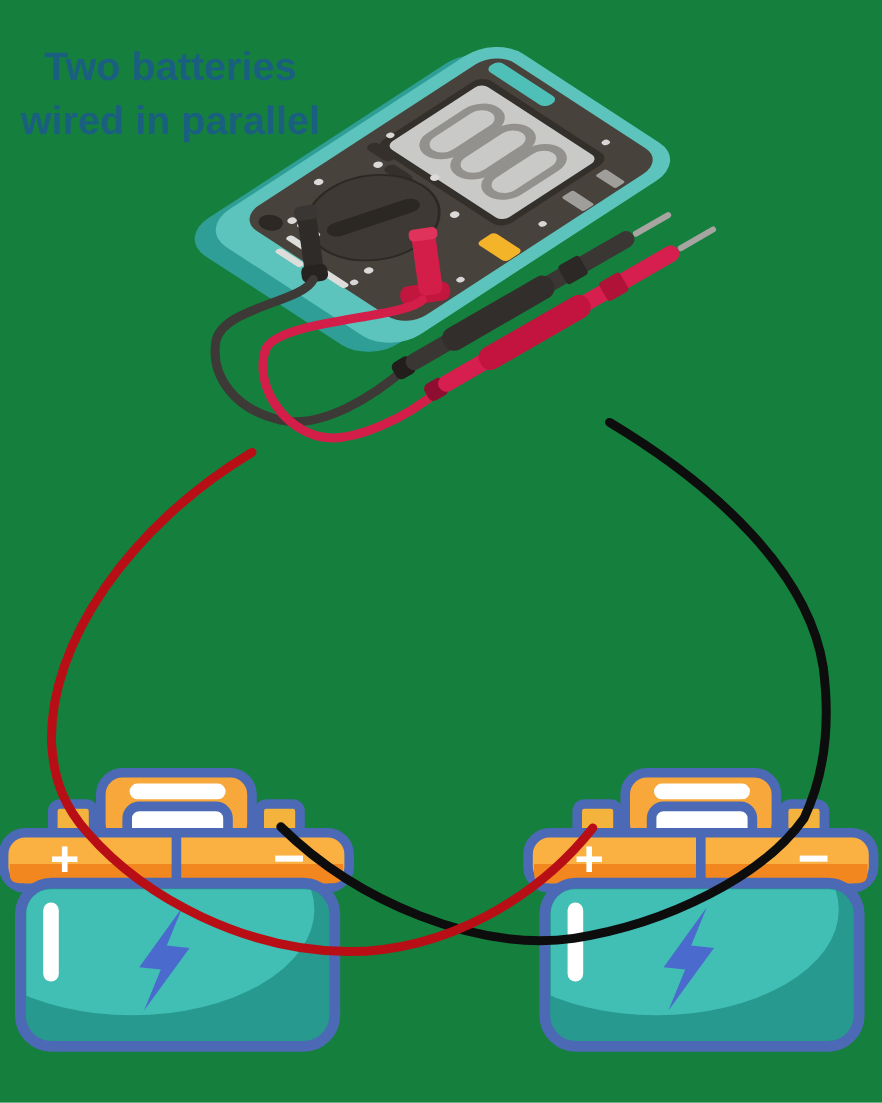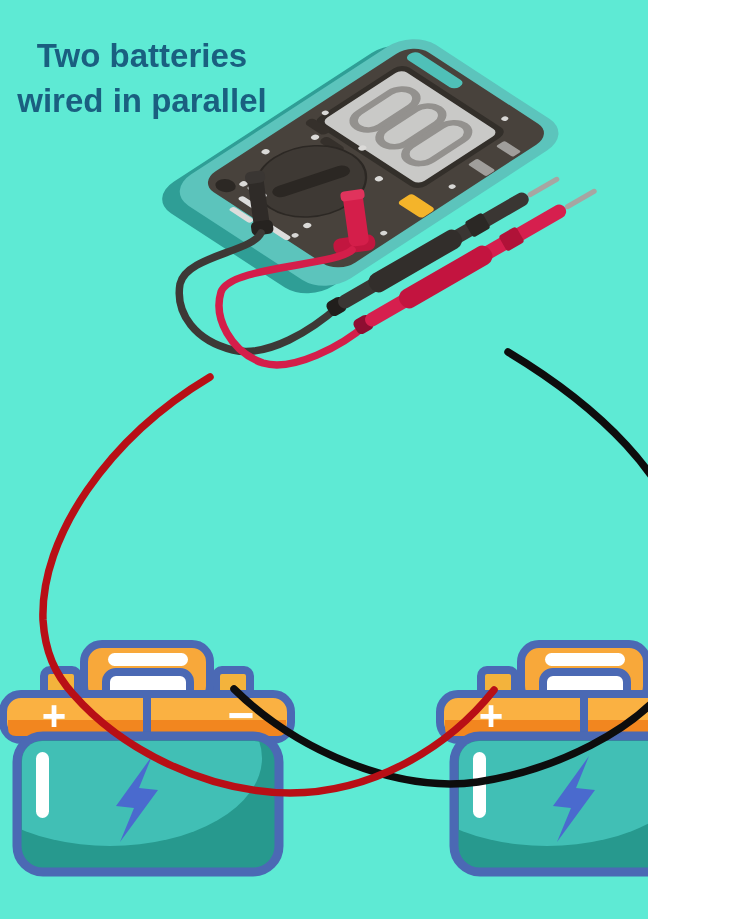--- a/index.html
+++ b/index.html
@@ -1,16 +1,16 @@
 <!DOCTYPE html>
 <html><head>
 <meta charset="utf-8">
 <style>
   html,body{margin:0;padding:0;background:#ffffff;}
-  .stage{position:relative;width:648px;height:919px;background:#5eead4;overflow:hidden;
+  .stage{position:relative;width:735px;height:919px;background:#15803d;overflow:hidden;
          font-family:"Liberation Sans", sans-serif;}
   svg{display:block;}
   .title-text{font-family:"Liberation Sans", sans-serif;font-weight:bold;font-size:33px;fill:#1a5f80;}
   .terminal-label{font-family:"Liberation Sans", sans-serif;font-weight:bold;fill:#ffffff;}
   .plus{font-size:42px;}
   .minus{font-size:46px;}
 </style>
 </head>
 <body>
 

